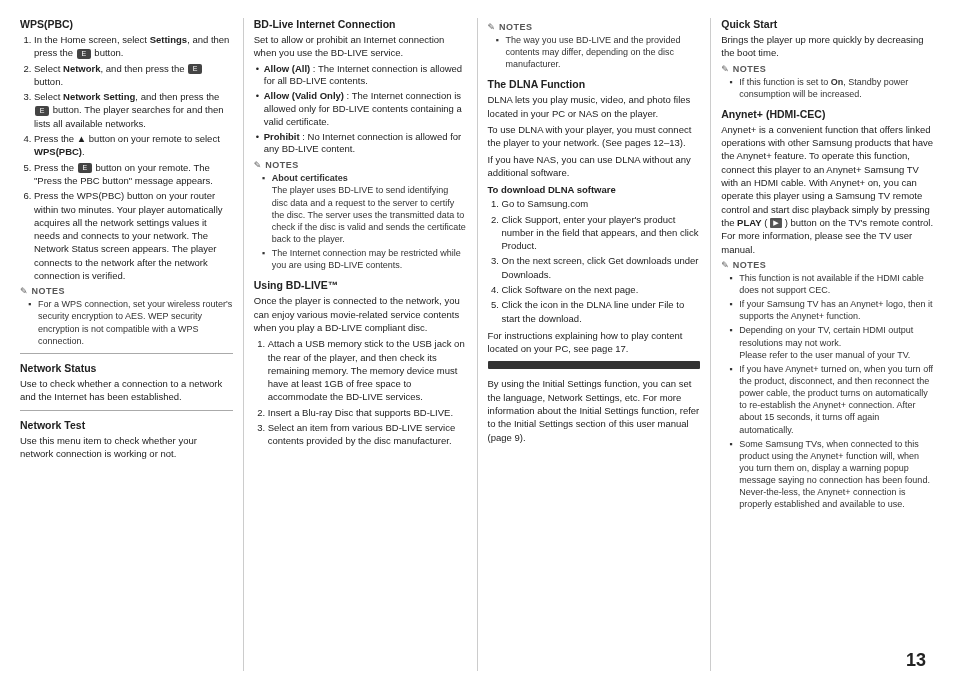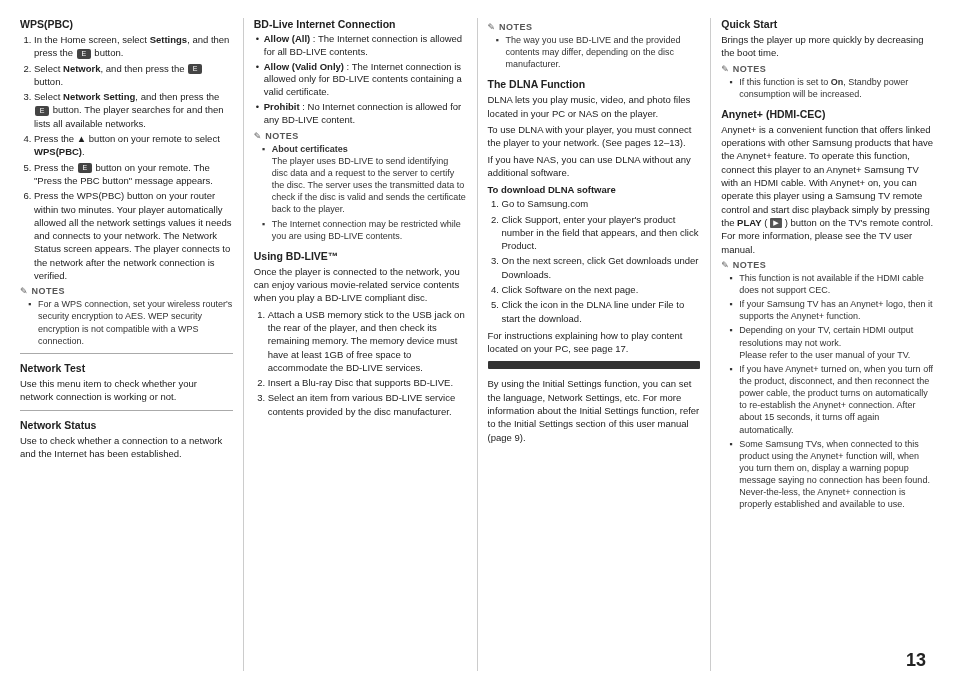--- a/index.html
+++ b/index.html
@@ -164,51 +164,52 @@
     <div class="col">
 
       <div>
         <div class="section-title first">WPS(PBC)</div>
         <ol>
           <li>In the Home screen, select <strong>Settings</strong>, and then press the <span class="inline-icon">E</span> button.</li>
           <li>Select <strong>Network</strong>, and then press the <span class="inline-icon">E</span> button.</li>
           <li>Select <strong>Network Setting</strong>, and then press the <span class="inline-icon">E</span> button. The player searches for and then lists all available networks.</li>
           <li>Press the ▲ button on your remote to select <strong>WPS(PBC)</strong>.</li>
           <li>Press the <span class="inline-icon">E</span> button on your remote. The "Press the PBC button" message appears.</li>
-          <li>Press the WPS(PBC) button on your router within two minutes. Your player automatically allowed all the network settings values it needs and connects to your network. The Network Status screen appears. The player connects to the network after the network connection is verified.</li>
+          <li>Press the WPS(PBC) button on your router within two minutes. Your player automatically acquires all the network settings values it needs and connects to your network. The Network Status screen appears. The player connects to the network after the network connection is verified.</li>
         </ol>
         <div class="notes-block">
           <div class="notes-label">
             <span class="notes-icon">✎</span>
             <strong>NOTES</strong>
           </div>
           <ul class="notes-content">
             <li>For a WPS connection, set your wireless router's security encryption to AES. WEP security encryption is not compatible with a WPS connection.</li>
           </ul>
         </div>
       </div>
 
       <div style="margin-top:6px;">
         <div class="section-divider"></div>
+        <div class="section-title">Network Status</div>
+        <p>Use to check whether a connection to a network and the Internet has been established.</p>
+      </div>
+
+      <div style="margin-top:6px;">
+        <div class="section-divider"></div>
         <div class="section-title">Network Test</div>
         <p>Use this menu item to check whether your network connection is working or not.</p>
       </div>
 
-      <div style="margin-top:6px;">
-        <div class="section-divider"></div>
-        <div class="section-title">Network Status</div>
-        <p>Use to check whether a connection to a network and the Internet has been established.</p>
-      </div>
-
     </div>
 
     <div class="col">
 
       <div>
         <div class="section-title first">BD-Live Internet Connection</div>
+        <p>Set to allow or prohibit an Internet connection when you use the BD-LIVE service.</p>
         <div style="margin: 3px 0;">
           <div class="bullet-item"><strong>Allow (All)</strong> : The Internet connection is allowed for all BD-LIVE contents.</div>
           <div class="bullet-item"><strong>Allow (Valid Only)</strong> : The Internet connection is allowed only for BD-LIVE contents containing a valid certificate.</div>
           <div class="bullet-item"><strong>Prohibit</strong> : No Internet connection is allowed for any BD-LIVE content.</div>
         </div>
         <div class="notes-block">
           <div class="notes-label">
             <span class="notes-icon">✎</span>
             <strong>NOTES</strong>
           </div>

